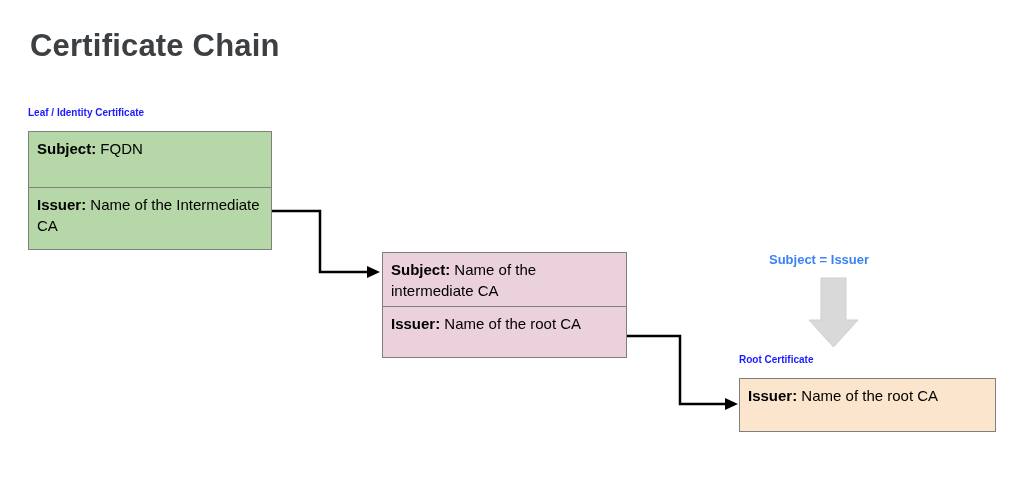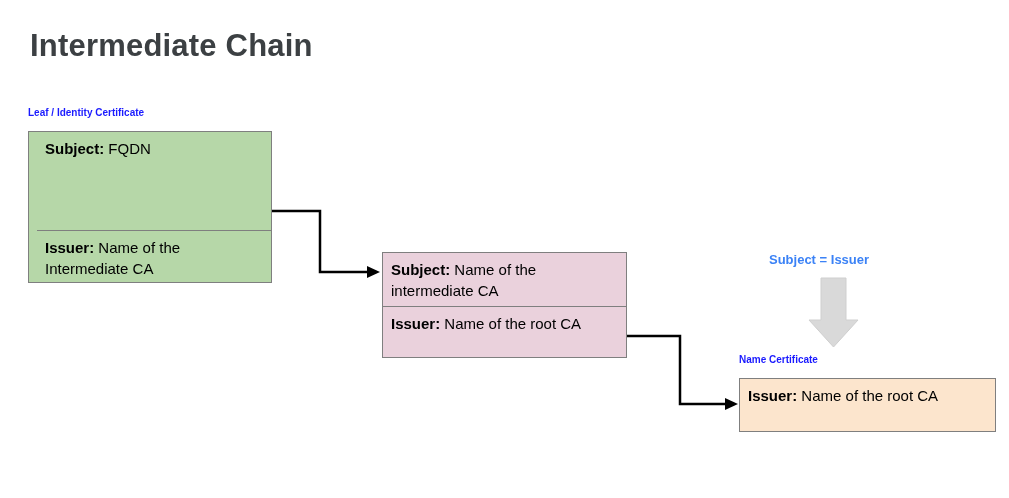--- a/index.html
+++ b/index.html
@@ -30,21 +30,21 @@
     font-weight: bold;
     color: #1a1aff;
     white-space: nowrap;
   }
 
   .cert-box {
     position: absolute;
     border: 1px solid #7f7f7f;
   }
 
-  .cert-box.leaf         { background: #b6d7a8; padding-left: 8px; }
+  .cert-box.leaf         { background: #b6d7a8; }
   .cert-box.intermediate { background: #ead1dc; }
   .cert-box.root         { background: #fce5cd; }
 
   .cert-section {
     padding: 6px 8px 0 8px;
     font-size: 15px;
     line-height: 21px;
     color: #000000;
   }
   .cert-section + .cert-section {
@@ -66,34 +66,34 @@
     left: 0;
     top: 0;
     pointer-events: none;
   }
 </style>
 </head>
 <body>
 
 <div class="canvas">
 
-  <h1 class="title">Intermediate Chain</h1>
+  <h1 class="title">Certificate Chain</h1>
 
   <div class="cert-label" style="left:28px; top:107px;">Leaf / Identity Certificate</div>
   <div class="cert-box leaf" style="left:28px; top:131px; width:244px;">
     <div class="cert-section" style="height:55px;"><span class="bold">Subject:</span><span> FQDN</span></div>
-    <div class="cert-section" style="height:52px;margin-top:43px;"><span class="bold">Issuer:</span><span> Name of the Intermediate CA</span></div>
+    <div class="cert-section" style="height:62px;"><span class="bold">Issuer:</span><span> Name of the Intermediate CA</span></div>
   </div>
 
   <div class="cert-box intermediate" style="left:382px; top:252px; width:245px;">
     <div class="cert-section" style="height:53px;"><span class="bold">Subject:</span><span> Name of the intermediate CA</span></div>
     <div class="cert-section" style="height:51px;"><span class="bold">Issuer:</span><span> Name of the root CA</span></div>
   </div>
 
-  <div class="cert-label" style="left:739px; top:354px;">Name Certificate</div>
+  <div class="cert-label" style="left:739px; top:354px;">Root Certificate</div>
   <div class="cert-box root" style="left:739px; top:378px; width:257px;">
     <div class="cert-section" style="height:52px;"><span class="bold">Issuer:</span><span> Name of the root CA</span></div>
   </div>
 
   <div class="annotation" style="left:769px; top:252px;">Subject = Issuer</div>
 
   <svg class="overlay" width="1009" height="498" viewBox="0 0 1009 498">
     <defs>
       <marker id="ah" markerUnits="userSpaceOnUse" markerWidth="13" markerHeight="12" refX="1" refY="6" orient="auto">
         <path d="M0,0 L13,6 L0,12 z" fill="#000000"></path>

